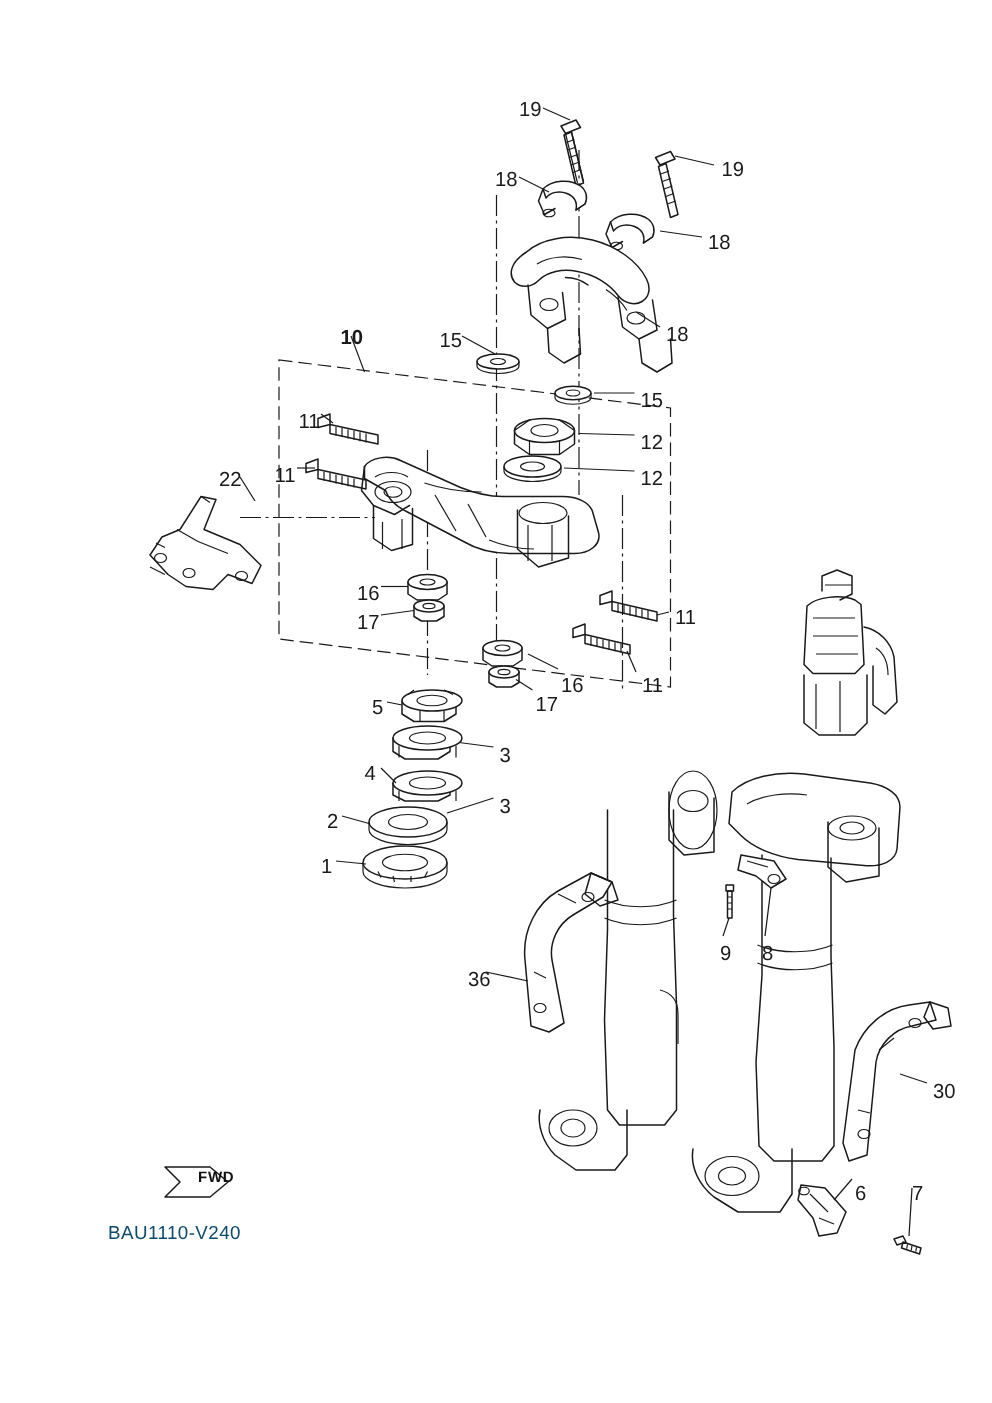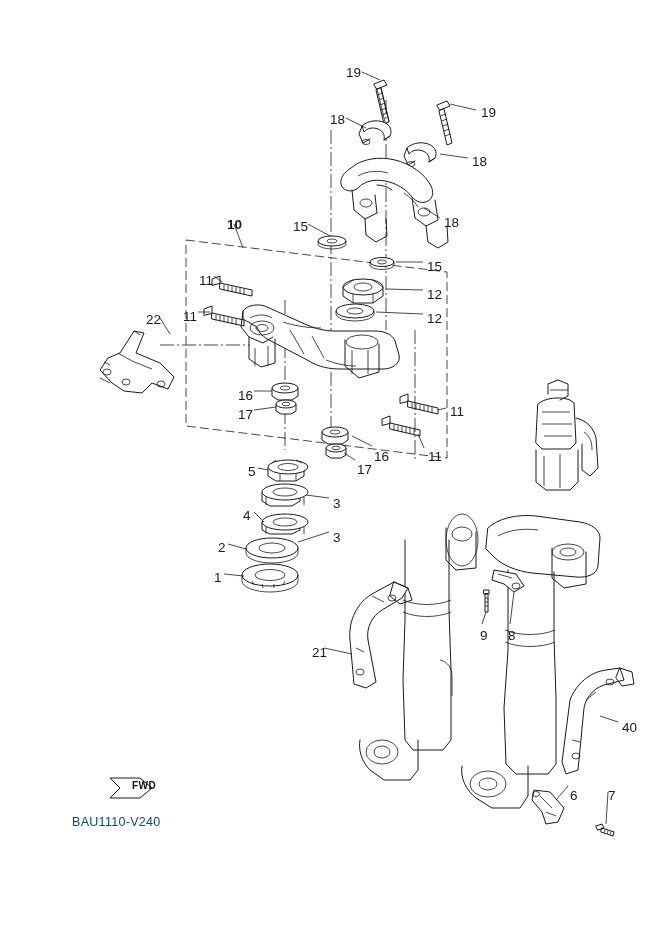--- a/index.html
+++ b/index.html
@@ -410,18 +410,18 @@
       <div class="lbl partnum" style="left: 357px; top: 463px;">17</div>
       <div class="lbl partnum" style="left: 374px; top: 450px;">16</div>
       <div class="lbl partnum" style="left: 248px; top: 465px;">5</div>
       <div class="lbl partnum" style="left: 333px; top: 497px;">3</div>
       <div class="lbl partnum" style="left: 243px; top: 509px;">4</div>
       <div class="lbl partnum" style="left: 333px; top: 531px;">3</div>
       <div class="lbl partnum" style="left: 218px; top: 541px;">2</div>
       <div class="lbl partnum" style="left: 214px; top: 571px;">1</div>
       <div class="lbl partnum" style="left: 480px; top: 629px;">9</div>
       <div class="lbl partnum" style="left: 508px; top: 629px;">8</div>
-      <div class="lbl partnum" style="left: 312px; top: 646px;">21</div>
-      <div class="lbl partnum" style="left: 622px; top: 721px;">40</div>
+      <div class="lbl partnum" style="left: 312px; top: 646px;">36</div>
+      <div class="lbl partnum" style="left: 622px; top: 721px;">30</div>
       <div class="lbl partnum" style="left: 570px; top: 789px;">6</div>
       <div class="lbl partnum" style="left: 608px; top: 789px;">7</div>
     </div>
 </div>
 
 </body></html>

